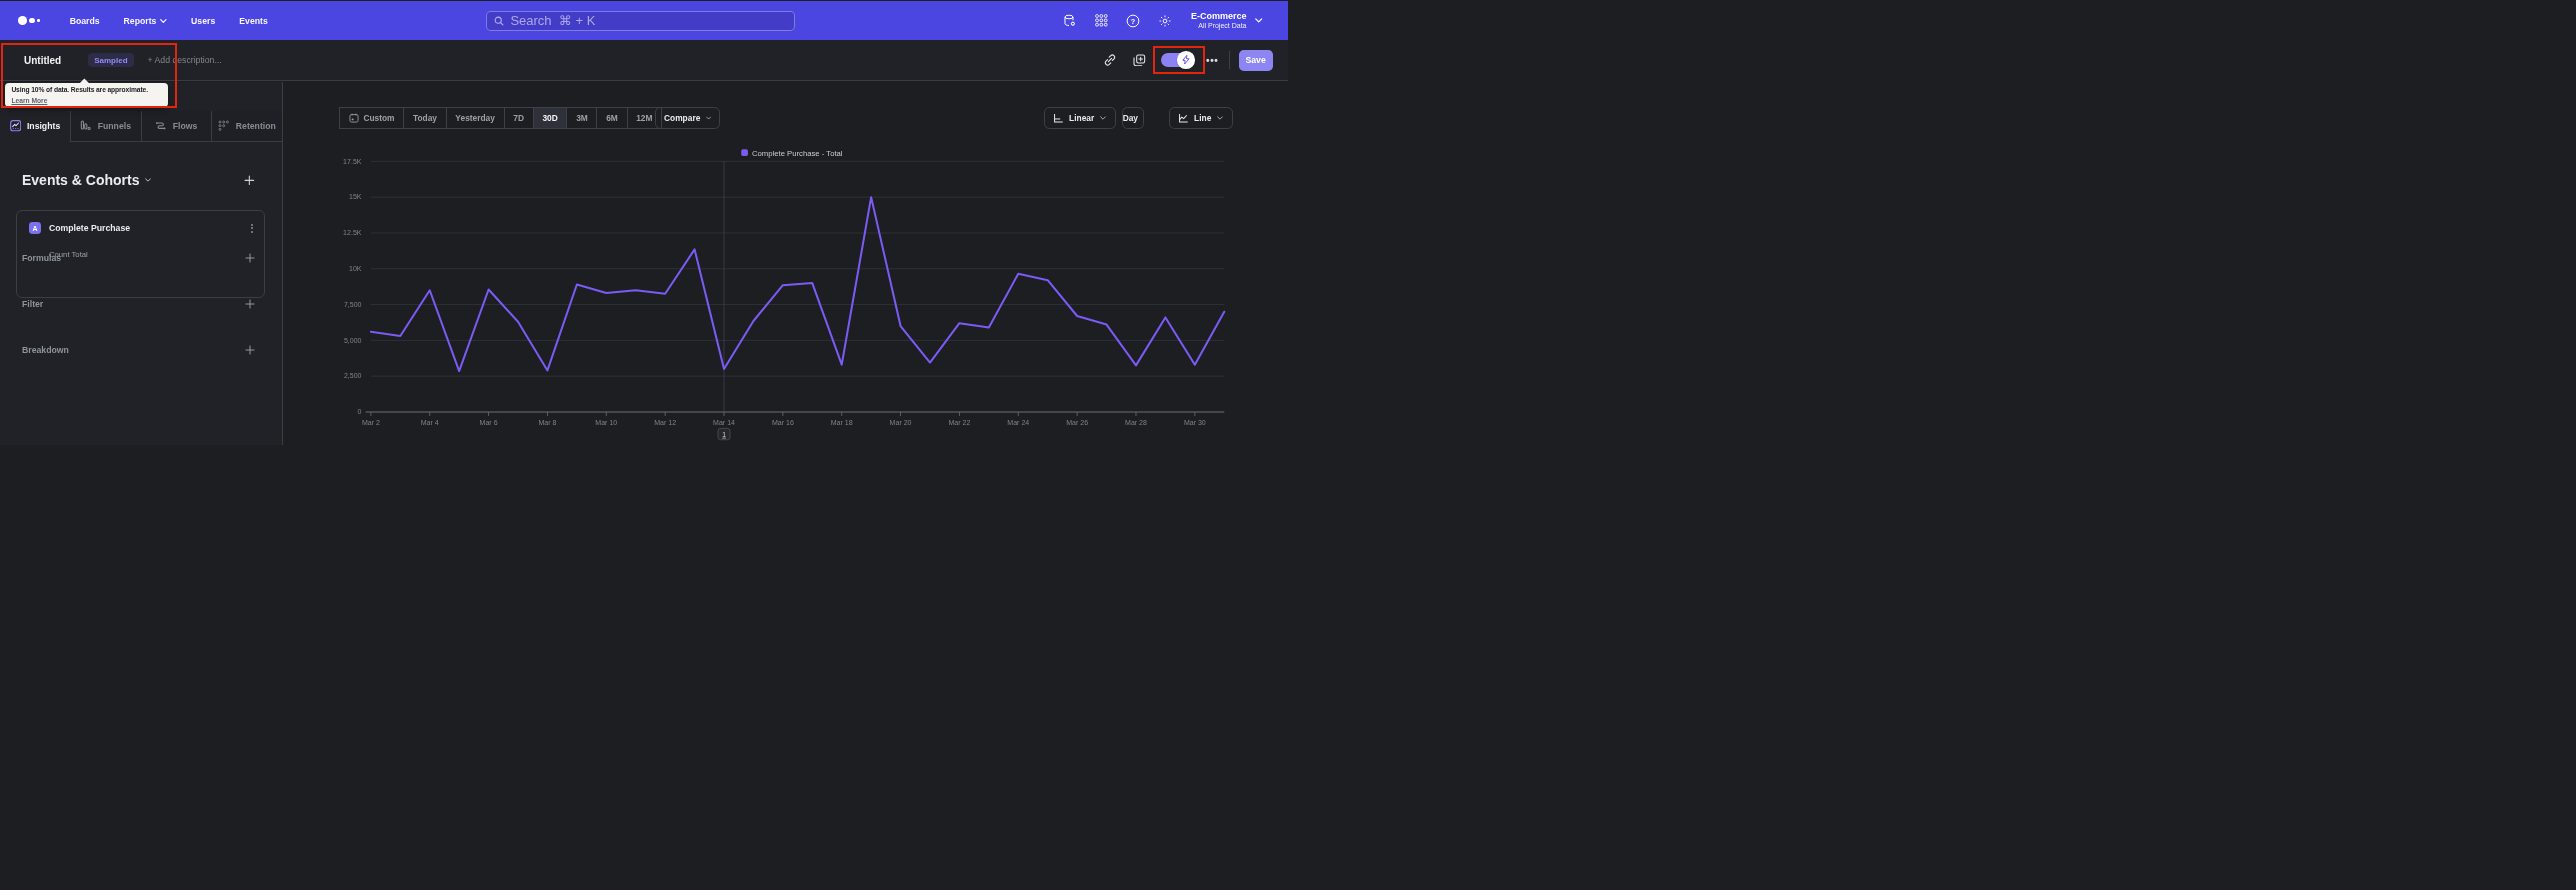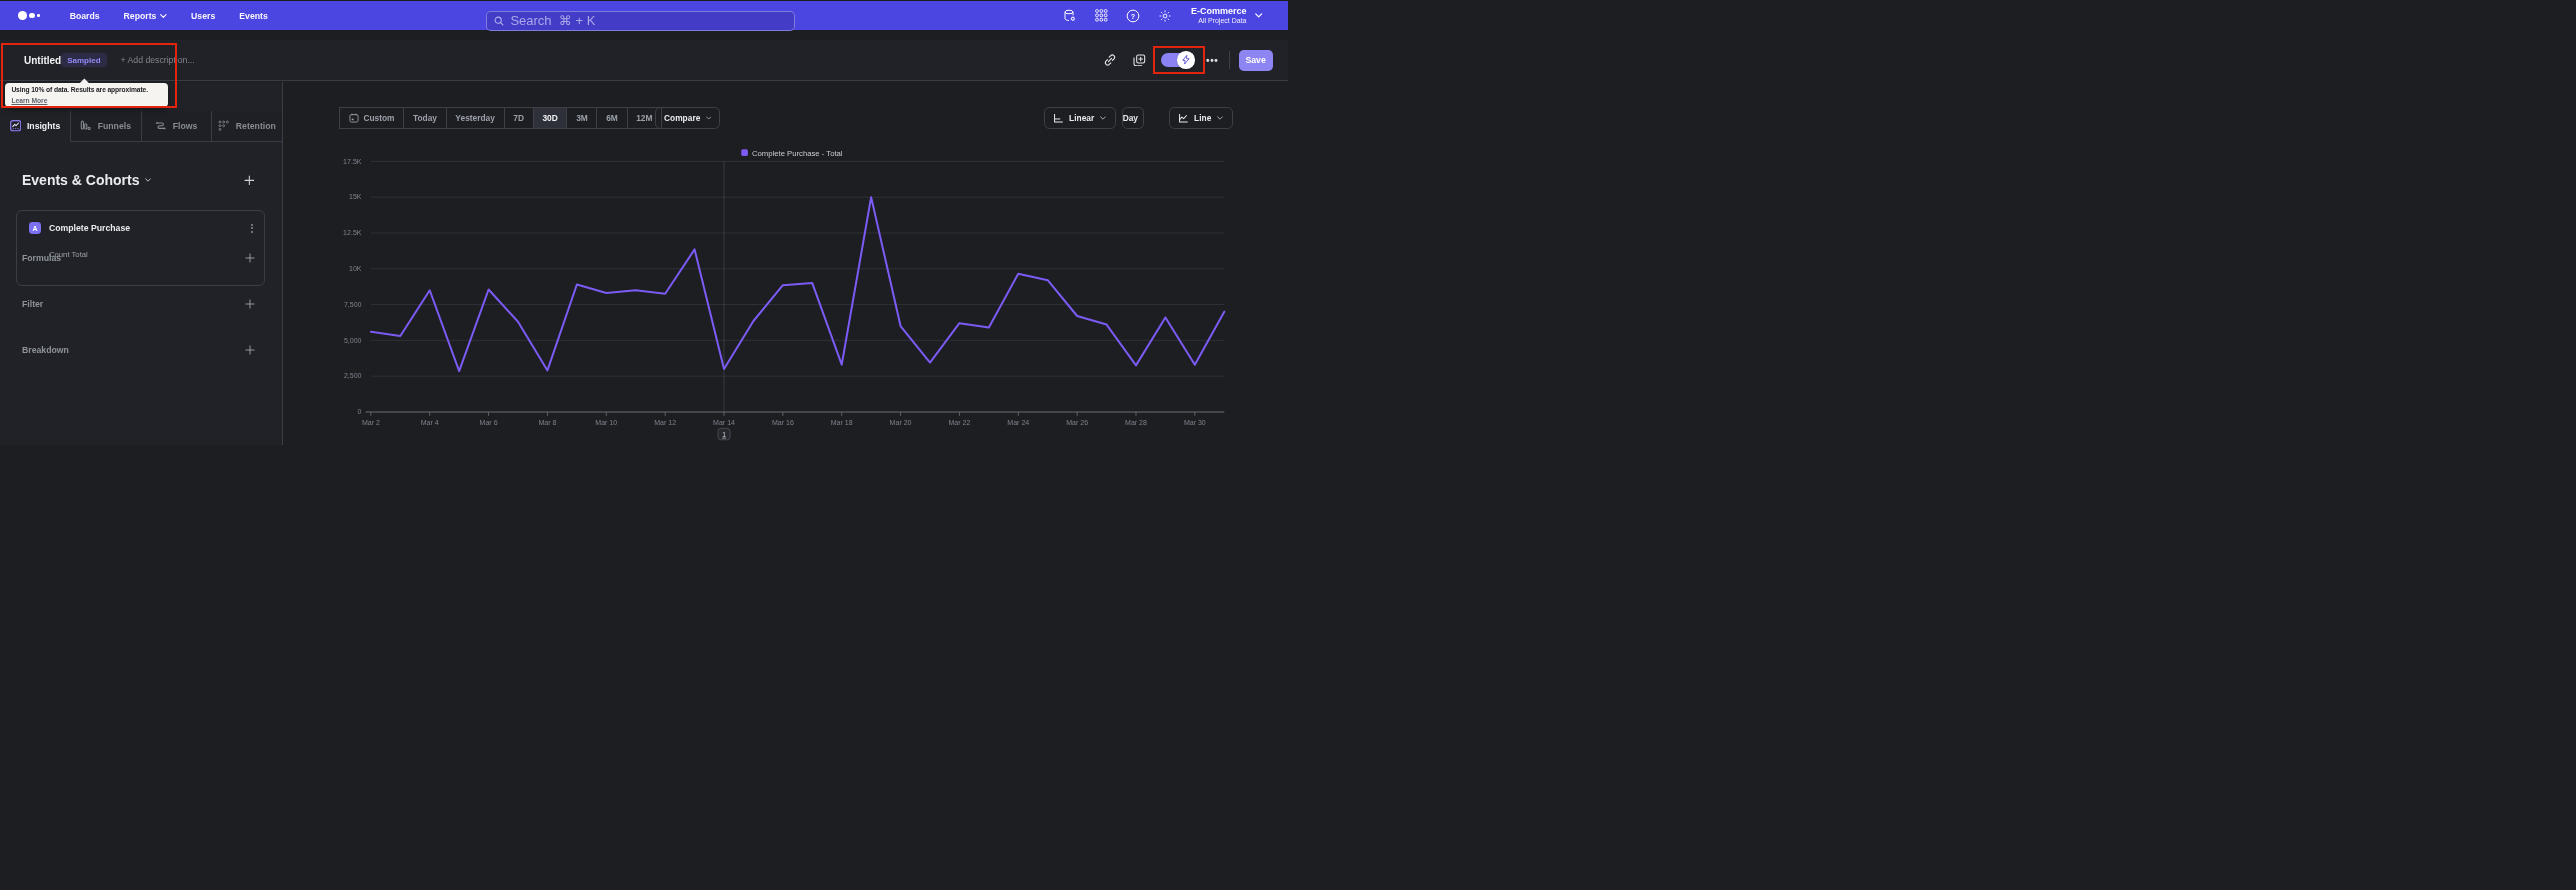--- a/index.html
+++ b/index.html
@@ -1,40 +1,40 @@
 <!DOCTYPE html>
 <html style="font-size:10.7px"><head>
 <meta charset="utf-8">
 <style>
   * { margin:0; padding:0; box-sizing:border-box; }
   html,body { width:1288px; height:445px; overflow:hidden; background:#1c1e22; }
   body { font-family:"Liberation Sans", sans-serif; position:relative; }
 
   
-  .topnav { position:absolute; top:1.3px; left:0; right:0; height:29px; background:#4b45e1;
+  .topnav { position:absolute; top:1.3px; left:0; right:0; height:39px; background:#4b45e1;
             display:flex; align-items:center; padding:0 25.5px 0 18px; }
   .logo { display:flex; align-items:center; gap:2.7px; margin-right:29.5px; }
   .logo i { background:#fff; border-radius:50%; display:block; }
   .nav-item { color:rgba(255,255,255,.96); font-size:8.7px; font-weight:700; margin-right:24px;
               display:flex; align-items:center; gap:4px; cursor:pointer; }
   .searchbar { position:absolute; left:486px; top:9.4px; width:309px; height:20px;
                background:#433cc6; border:0.7px solid rgba(190,186,245,.5); border-radius:4.7px;
                display:flex; align-items:center; padding:0 7.4px; gap:6px; }
   .searchbar .ph { color:#aca8ea; font-size:13px; }
   .nav-right { margin-left:auto; display:flex; align-items:center; gap:18px; }
   .nav-right svg { display:block; }
   .proj { text-align:right; line-height:1.25; margin-left:1.3px; cursor:pointer; }
   .proj .p1 { color:#fff; font-size:9px; font-weight:700; }
   .proj .p2 { color:rgba(255,255,255,.92); font-size:7px; }
 
   
   .titlebar { position:absolute; top:40px; left:0; right:0; height:41px; background:#202227;
               border-bottom:0.7px solid #393c42; display:flex; align-items:center; padding:0 15.4px 0 24px; }
   .doc-title { color:#f2f3f5; font-size:10px; font-weight:700; }
-  .badge-sampled { margin-left:0; background:#2d2c47; color:#928bf6; font-size:8px; font-weight:700;
+  .badge-sampled { margin-left:27px; background:#2d2c47; color:#928bf6; font-size:8px; font-weight:700;
                    padding:2.7px 6px; border-radius:4px; cursor:pointer; }
   .add-desc { margin-left:14px; color:#82868e; font-size:8.7px; cursor:text; }
   .tb-right { margin-left:auto; display:flex; align-items:center; }
   .tb-icon { cursor:pointer; display:flex; align-items:center; }
   .toggle { width:32px; height:14.8px; border-radius:7.4px; background:#8b83f3; position:relative; cursor:pointer; }
   .toggle .knob { position:absolute; right:-1.3px; top:-1.3px; width:17.4px; height:17.4px; border-radius:50%;
                   background:#fff; display:flex; align-items:center; justify-content:center;
                   box-shadow:0 0.7px 1.3px rgba(0,0,0,.35); }
   .dots3 { color:#dcdee2; font-size:10px; letter-spacing:0.7px; font-weight:700; }
   .vdiv { width:0.7px; height:17.4px; background:#3c3f45; }
@@ -55,21 +55,21 @@
              border-right:0.7px solid #3b3e44; }
   .tabstrip { position:absolute; top:29px; left:0; right:0; height:31px; display:flex; }
   .tab { flex:1; display:flex; align-items:center; justify-content:center; gap:6px;
          color:#878b93; font-size:8.7px; font-weight:700; border-bottom:0.7px solid #3a3d43;
          background:#1e2025; cursor:pointer; }
   .tab + .tab { border-left:0.7px solid #3a3d43; }
   .tab.active { color:#f2f3f5; border-bottom-color:transparent; background:#202227; }
   .sec-head { position:absolute; left:22px; right:27px; top:90px; display:flex; align-items:center; }
   .sec-head .lbl { color:#eaecef; font-size:14px; font-weight:700; display:flex; align-items:center; gap:5.4px; cursor:pointer; }
   .plus-btn { margin-left:auto; cursor:pointer; display:flex; }
-  .event-card { position:absolute; left:16px; top:128px; width:249px; height:76px;
+  .event-card { position:absolute; left:16px; top:128px; width:249px; height:88px;
                 border:0.7px solid #3b3e45; border-radius:6px; background:#202227; cursor:pointer; }
   .ec-row { display:flex; align-items:center; padding:11.4px 9.4px 0 12px; }
   .a-badge { width:12px; height:12px; border-radius:3.4px; background:#7a70f0; color:#fff; font-size:7px;
              font-weight:700; display:flex; align-items:center; justify-content:center; }
   .ec-name { color:#eaecef; font-size:8.7px; font-weight:600; margin-left:8px; }
   .kebab { margin-left:auto; color:#8a8f97; cursor:pointer; display:flex; flex-direction:column; gap:1.7px; padding:1.3px; }
   .kebab i { width:2px; height:2px; border-radius:50%; background:#8a8f97; display:block; }
   .ec-metric { color:#9aa0a8; font-size:7.7px; margin:16px 0 0 32px; }
   .side-row { position:absolute; left:22px; right:27px; height:16px; display:flex; align-items:center; }
   .side-row .lbl { color:#8f949c; font-size:8.7px; font-weight:700; }

